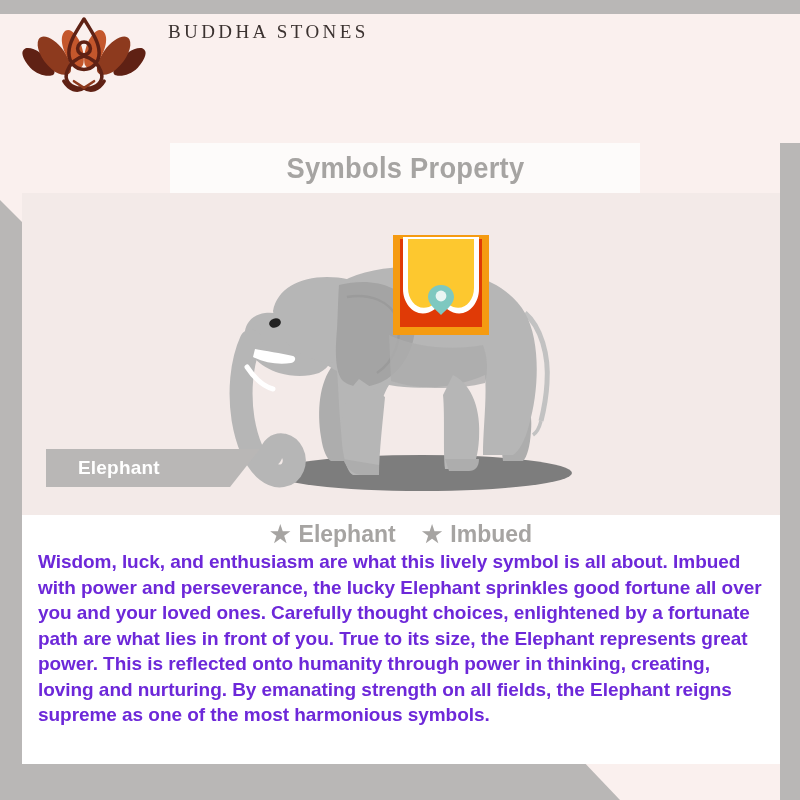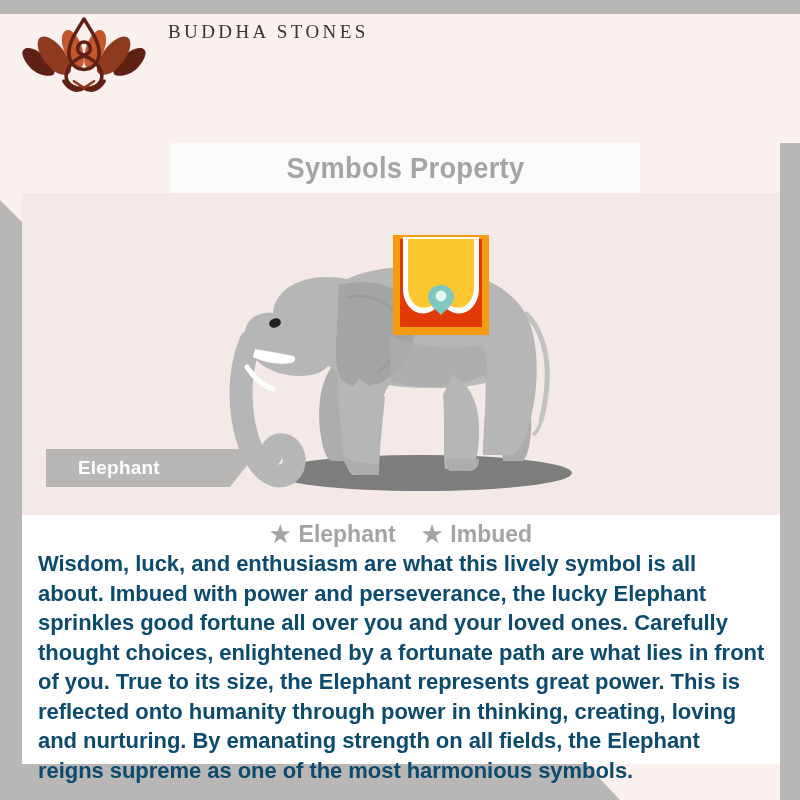--- a/index.html
+++ b/index.html
@@ -101,24 +101,24 @@
   }
   .prop{
     display:flex;align-items:center;gap:8px;
     color:#a6a4a2;font-size:23px;font-weight:bold;
   }
   .star{
     font-size:23px;line-height:1;color:#a6a4a2;
   }
   .body-copy{
     margin:1px 14px 0 16px;
-    font-size:22px;
+    font-size:19px;
     font-weight:bold;
     line-height:1.345;
-    color:#0c4a6e;
+    color:#6d28d9;
     letter-spacing:-.05px;
   }
 </style>
 </head>
 <body>
 
 <div id="card">
 
   <div class="frame-top"></div>
   <div class="frame-right"></div>

